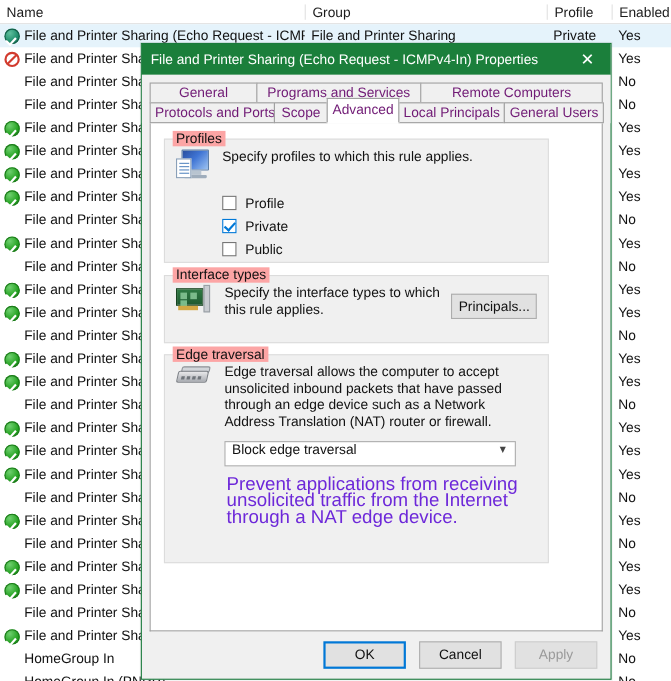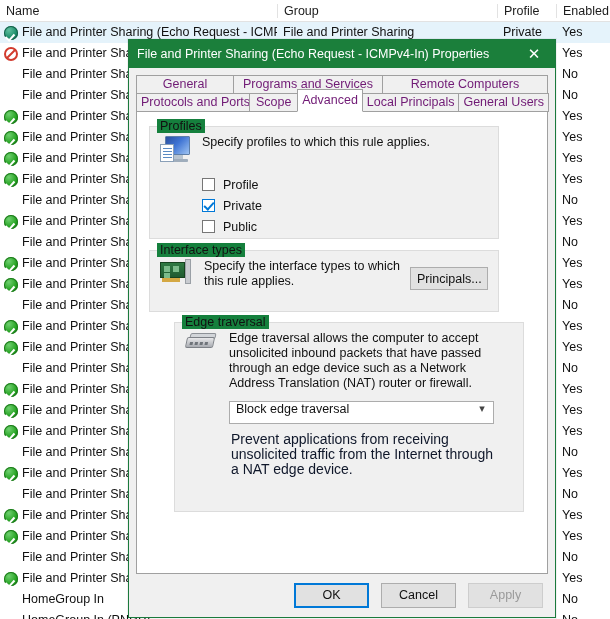--- a/index.html
+++ b/index.html
@@ -231,29 +231,29 @@
   .groupbox {
     position: absolute;
     border: 1px solid #dcdcdc;
     box-sizing: border-box;
     background: #f0f0f0;
   }
   .groupbox > .legend {
     position: absolute;
     top: -8px;
     left: 7px;
-    background: #15803d;
+    background: #fca5a5;
     padding: 0 3px;
     font-size: 12.5px;
     color: #111;
     white-space: nowrap;
   }
   #gb-profiles { left: 12px; top: 14px; width: 350px; height: 113px; }
   #gb-interface { left: 12px; top: 138px; width: 350px; height: 62px; }
-  #gb-edge { left: 12px; top: 210px; width: 350px; height: 190px; margin-left: 25px; }
+  #gb-edge { left: 12px; top: 210px; width: 350px; height: 190px; }
 
   .gb-body {
     position: absolute;
     inset: 0;
     padding: 8px 10px;
     box-sizing: border-box;
   }
 
   
   .row-icon-text {
@@ -447,23 +447,23 @@
   .chev {
     width: 18px;
     text-align: center;
     color: #444;
     font-size: 11px;
     font-family: "DejaVu Sans", sans-serif;
   }
   #edge-note {
     margin: 8px 0 0 46px;
     width: 270px;
-    font-size: 14px;
+    font-size: 17px;
     line-height: 15px;
-    color: #0f172a;
+    color: #6d28d9;
   }
 
   
   #footer {
     position: absolute;
     left: 0;
     right: 0;
     bottom: 0;
     height: 44px;
     display: flex;

